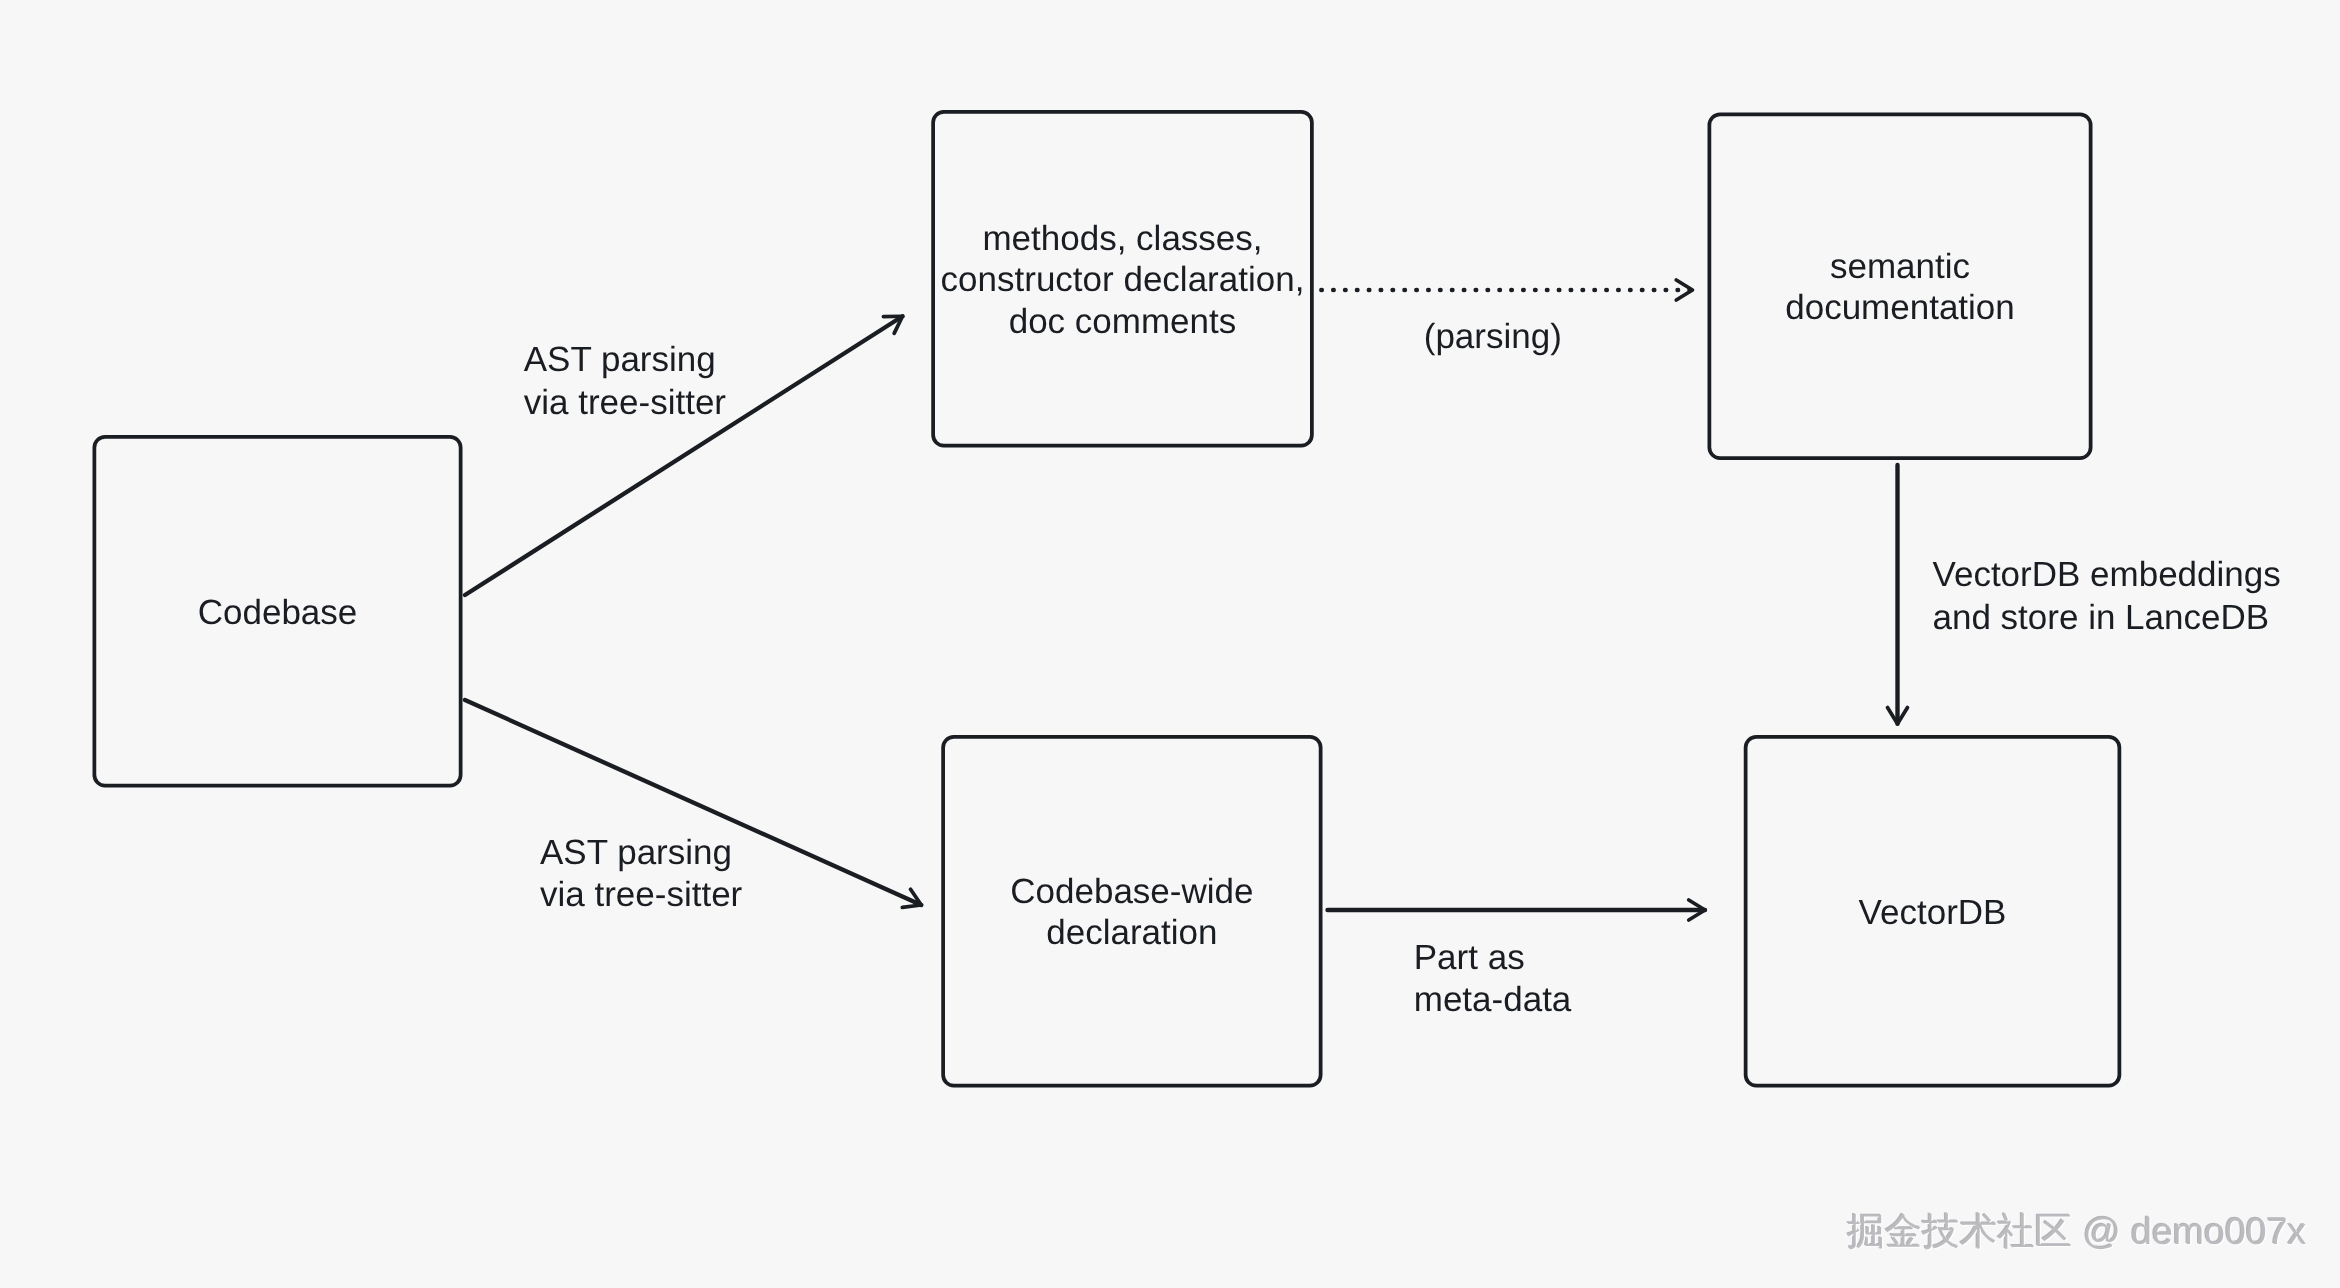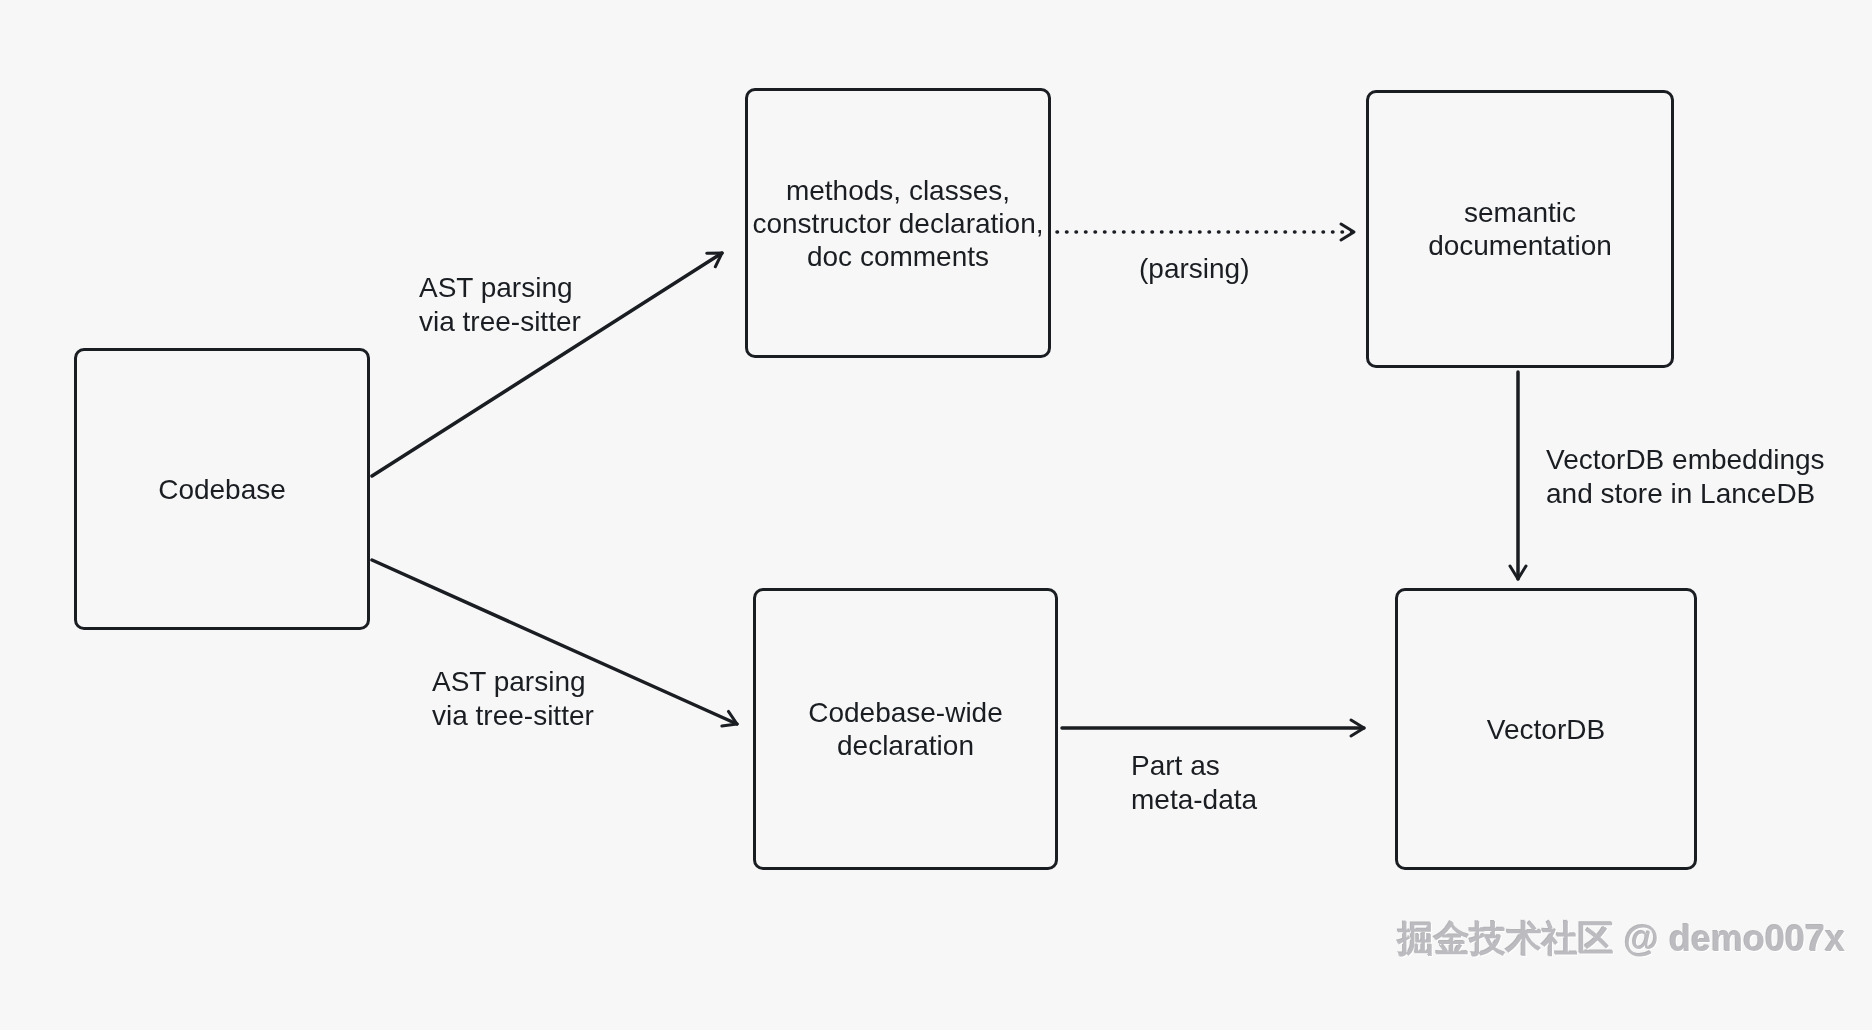--- a/index.html
+++ b/index.html
@@ -65,28 +65,27 @@
     width: 1140px;
     text-align: center;
     font-size: 74px;
     line-height: 90px;
     font-weight: 700;
     letter-spacing: -1px;
   }
   .watermark {
     position: absolute;
     left: 1380px;
-    top: 922px;
+    top: 969px;
     width: 465px;
     text-align: right;
-    font-size: 36px;
+    font-size: 30px;
     line-height: 34px;
     color: #bcbcc0;
     text-shadow: 1px 1px 0 rgba(255,255,255,0.9), -1px -1px 0 rgba(125,125,130,0.55);
-    font-weight: bold;
   }
 </style>
 </head>
 <body>
 
 <div class="stage">
 
   <svg class="wires" viewBox="0 0 1872 1030" xmlns="http://www.w3.org/2000/svg">
     <defs>
       <marker id="ah" viewBox="-16 -12 32 24" refX="0" refY="0" markerWidth="32" markerHeight="24" orient="auto" markerUnits="userSpaceOnUse">

